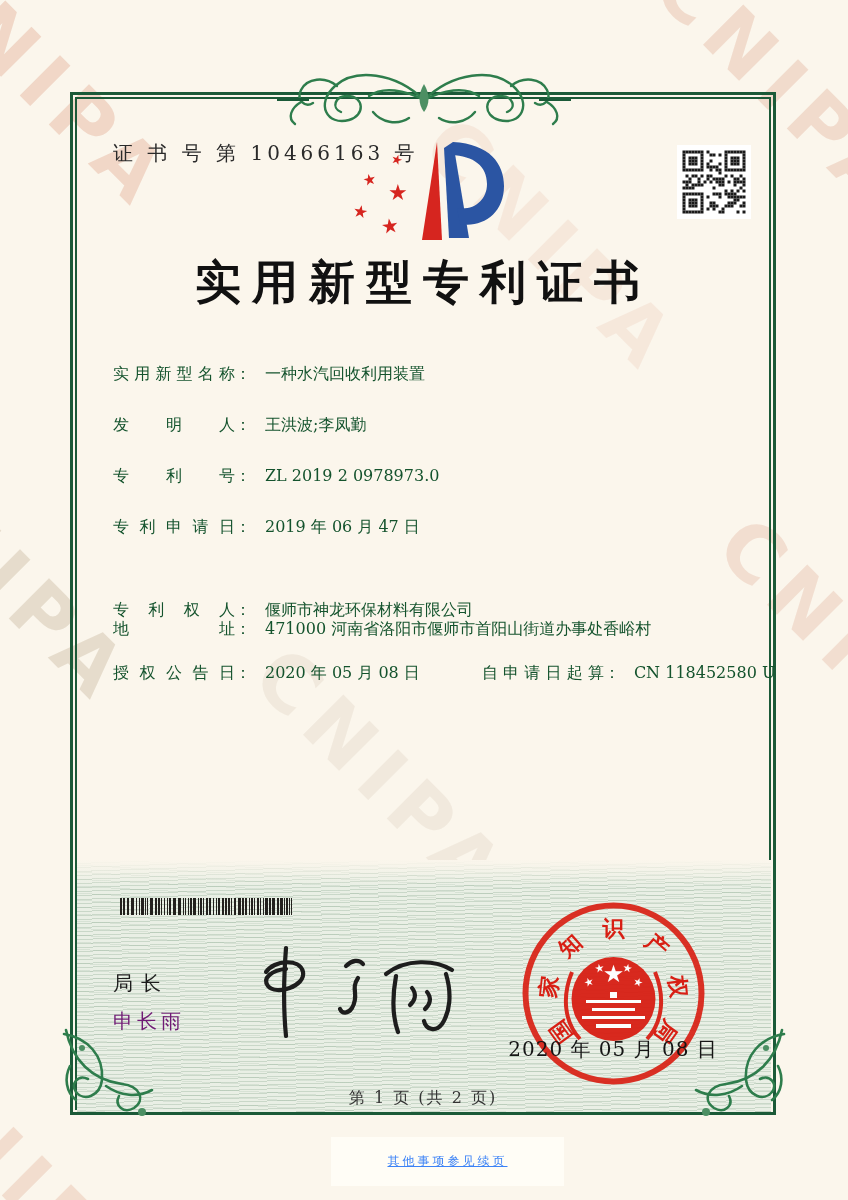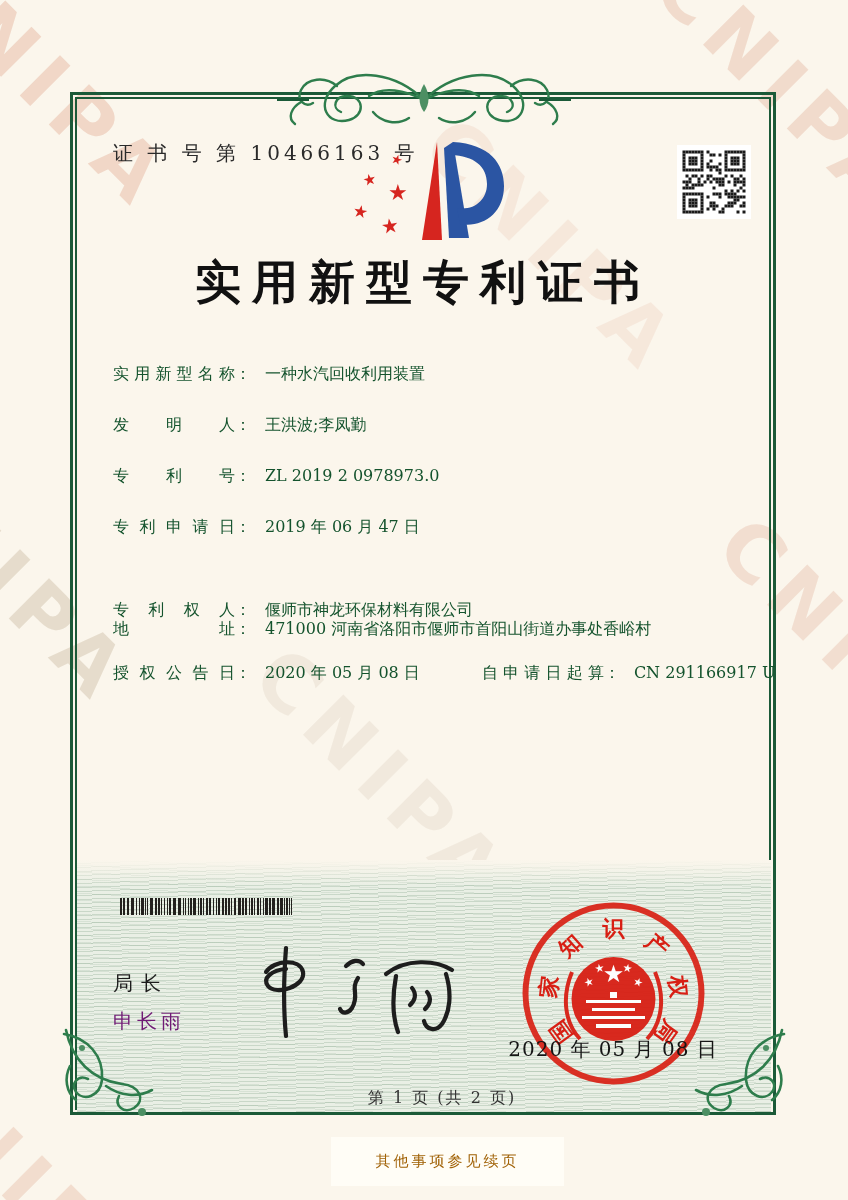--- a/index.html
+++ b/index.html
@@ -75,26 +75,26 @@
   .officer-title{position:absolute;left:113px;top:970px;font-size:20px;letter-spacing:8px;color:#1c1c1c;font-family:Liberation Mono, monospace;}
   .officer-name{position:absolute;left:113px;top:1008px;font-size:20px;letter-spacing:4px;color:#701a75;font-family:"DejaVu Sans","Liberation Sans",sans-serif;}
   .signature{position:absolute;left:246px;top:942px;width:216px;height:102px;}
   .seal{position:absolute;left:520px;top:900px;width:187px;height:187px;}
   .seal-date{
     position:absolute;left:508px;top:1036px;width:210px;text-align:center;
     font-size:20px;letter-spacing:1px;color:#151515;z-index:5;
   }
   .page-footer{
     position:absolute;left:70px;top:1088px;width:706px;text-align:center;
-    font-size:16px;letter-spacing:2px;color:#333;padding-left:19px;
+    font-size:16px;letter-spacing:2px;color:#333;
   }
   .note-box{
     position:absolute;left:331px;top:1137px;width:233px;height:49px;
     background:#fffdf6;display:flex;align-items:center;justify-content:center;
-    font-size:15px;letter-spacing:3px;color:#a16207;
+    font-size:12px;letter-spacing:3px;color:#3b82f6;text-decoration:underline;
   }
   svg text.seal-ch{font-size:22px;font-weight:bold;fill:#d81f14;font-family:"DejaVu Serif","Liberation Serif",serif;}
 </style>
 </head>
 <body>
 
 <span class="wm wm1">CNIPA</span>
 <span class="wm wm2">CNIPA</span>
 <span class="wm wm3">CNIPA</span>
 <span class="wm wm4">CNIPA</span>
@@ -379,21 +379,21 @@
 <div class="row" style="top:517px">
   <span class="lab">专利申请日</span><span>：</span><span class="val">2019 年 06 月 47 日</span>
 </div>
 <div class="row" style="top:600px">
   <span class="lab">专利权人</span><span>：</span><span class="val">偃师市神龙环保材料有限公司</span>
 </div>
 <div class="row" style="top:619px">
   <span class="lab">地址</span><span>：</span><span class="val">471000 河南省洛阳市偃师市首阳山街道办事处香峪村</span>
 </div>
 <div class="row" style="top:663px">
-  <span class="lab">授权公告日</span><span>：</span><span class="val">2020 年 05 月 08 日</span><span class="lab grant-no">自申请日起算</span><span>：</span><span class="val">CN 291166917 U</span>
+  <span class="lab">授权公告日</span><span>：</span><span class="val">2020 年 05 月 08 日</span><span class="lab grant-no">自申请日起算</span><span>：</span><span class="val">CN 118452580 U</span>
 </div>
 
 <div class="bodytext">
 </div>
 
 <div class="barcode" id="barcode"><span style="width: 2px; margin-right: 1px;"></span><span style="width: 2px; margin-right: 2px;"></span><span style="width: 2px; margin-right: 2px;"></span><span style="width: 3px; margin-right: 2px;"></span><span style="width: 1px; margin-right: 2px;"></span><span style="width: 1px; margin-right: 1px;"></span><span style="width: 3px; margin-right: 1px;"></span><span style="width: 1px; margin-right: 1px;"></span><span style="width: 1px; margin-right: 2px;"></span><span style="width: 3px; margin-right: 2px;"></span><span style="width: 2px; margin-right: 1px;"></span><span style="width: 2px; margin-right: 1px;"></span><span style="width: 1px; margin-right: 2px;"></span><span style="width: 1px; margin-right: 2px;"></span><span style="width: 1px; margin-right: 1px;"></span><span style="width: 2px; margin-right: 2px;"></span><span style="width: 3px; margin-right: 2px;"></span><span style="width: 3px; margin-right: 2px;"></span><span style="width: 1px; margin-right: 1px;"></span><span style="width: 1px; margin-right: 2px;"></span><span style="width: 1px; margin-right: 1px;"></span><span style="width: 2px; margin-right: 1px;"></span><span style="width: 3px; margin-right: 2px;"></span><span style="width: 1px; margin-right: 1px;"></span><span style="width: 2px; margin-right: 1px;"></span><span style="width: 1px; margin-right: 2px;"></span><span style="width: 2px; margin-right: 1px;"></span><span style="width: 2px; margin-right: 2px;"></span><span style="width: 1px; margin-right: 2px;"></span><span style="width: 1px; margin-right: 1px;"></span><span style="width: 2px; margin-right: 2px;"></span><span style="width: 2px; margin-right: 1px;"></span><span style="width: 2px; margin-right: 1px;"></span><span style="width: 2px; margin-right: 1px;"></span><span style="width: 1px; margin-right: 2px;"></span><span style="width: 2px; margin-right: 2px;"></span><span style="width: 3px; margin-right: 1px;"></span><span style="width: 2px; margin-right: 1px;"></span><span style="width: 2px; margin-right: 2px;"></span><span style="width: 1px; margin-right: 1px;"></span><span style="width: 2px; margin-right: 1px;"></span><span style="width: 1px; margin-right: 2px;"></span><span style="width: 2px; margin-right: 1px;"></span><span style="width: 1px; margin-right: 2px;"></span><span style="width: 1px; margin-right: 1px;"></span><span style="width: 3px; margin-right: 1px;"></span><span style="width: 2px; margin-right: 1px;"></span><span style="width: 3px; margin-right: 2px;"></span><span style="width: 2px; margin-right: 1px;"></span><span style="width: 3px; margin-right: 1px;"></span><span style="width: 1px; margin-right: 1px;"></span><span style="width: 2px; margin-right: 1px;"></span><span style="width: 1px; margin-right: 1px;"></span><span style="width: 1px; margin-right: 2px;"></span></div>
 
 <div class="officer-title">局长</div>
 <div class="officer-name">申长雨</div>
 <svg class="signature" viewBox="0 0 216 102">

